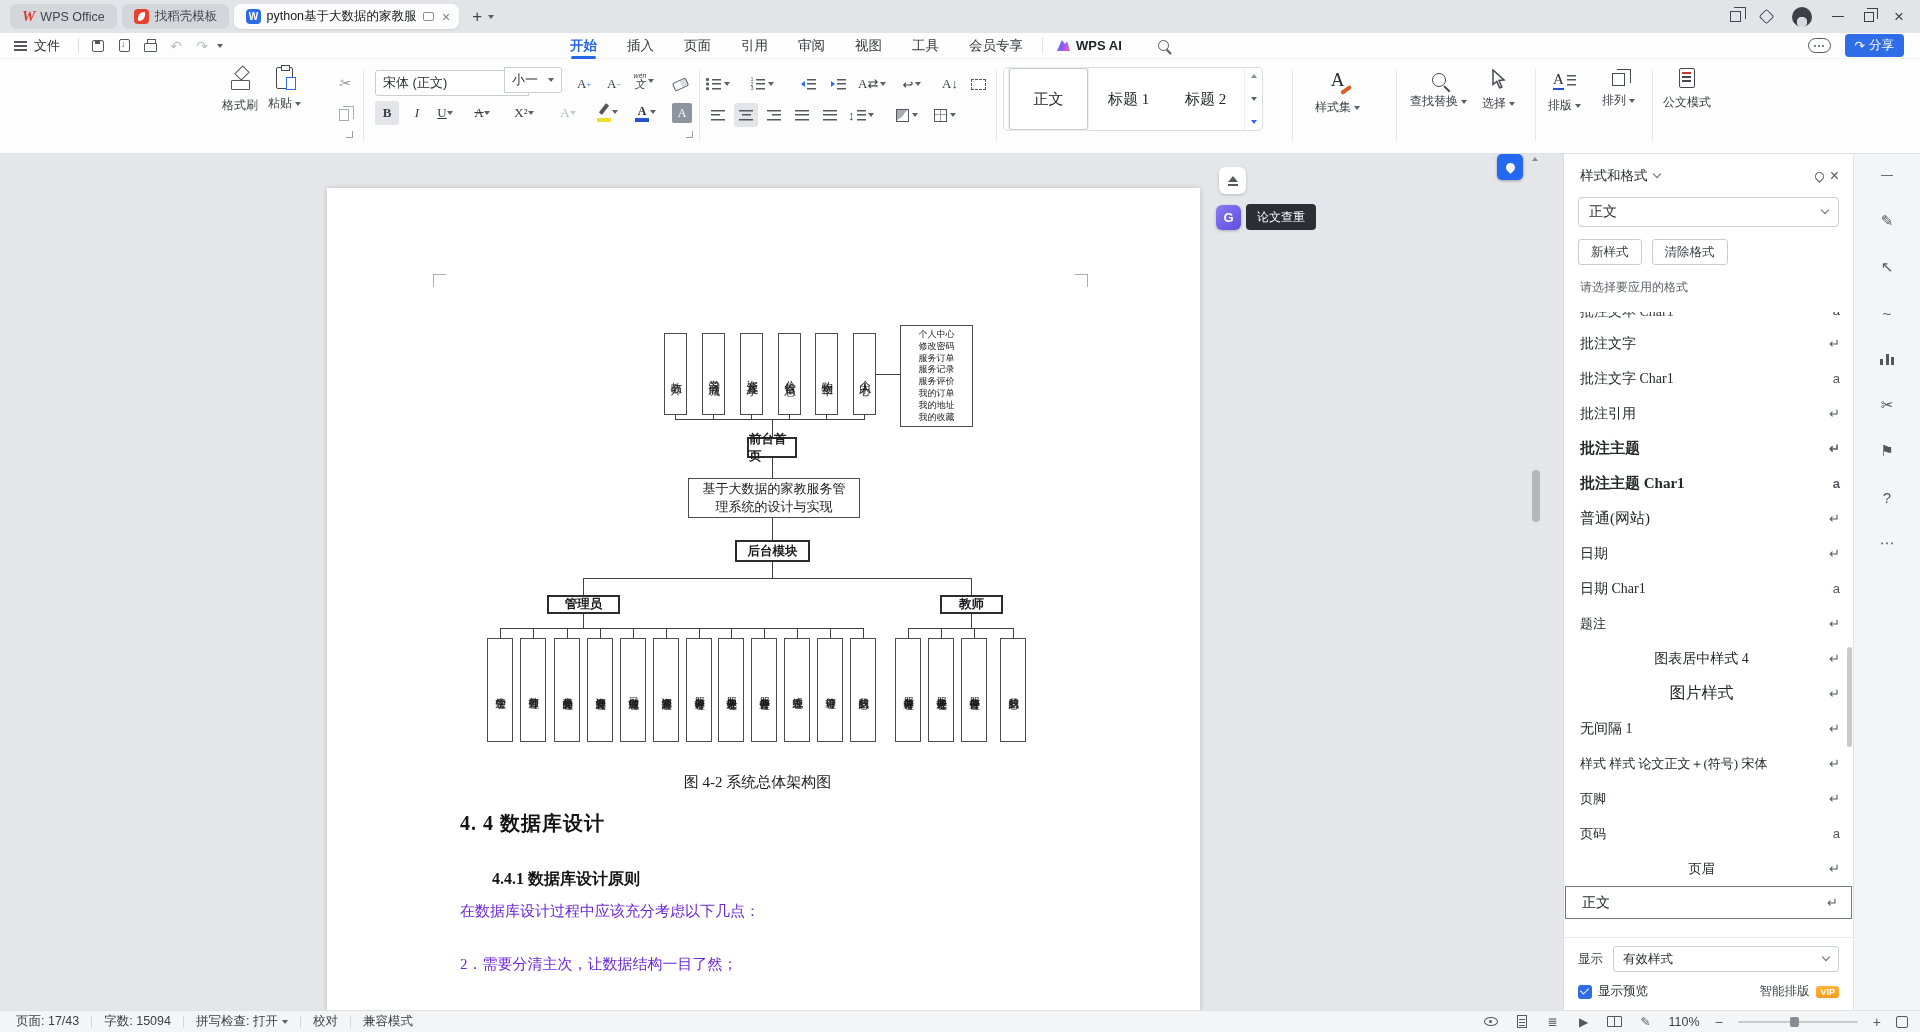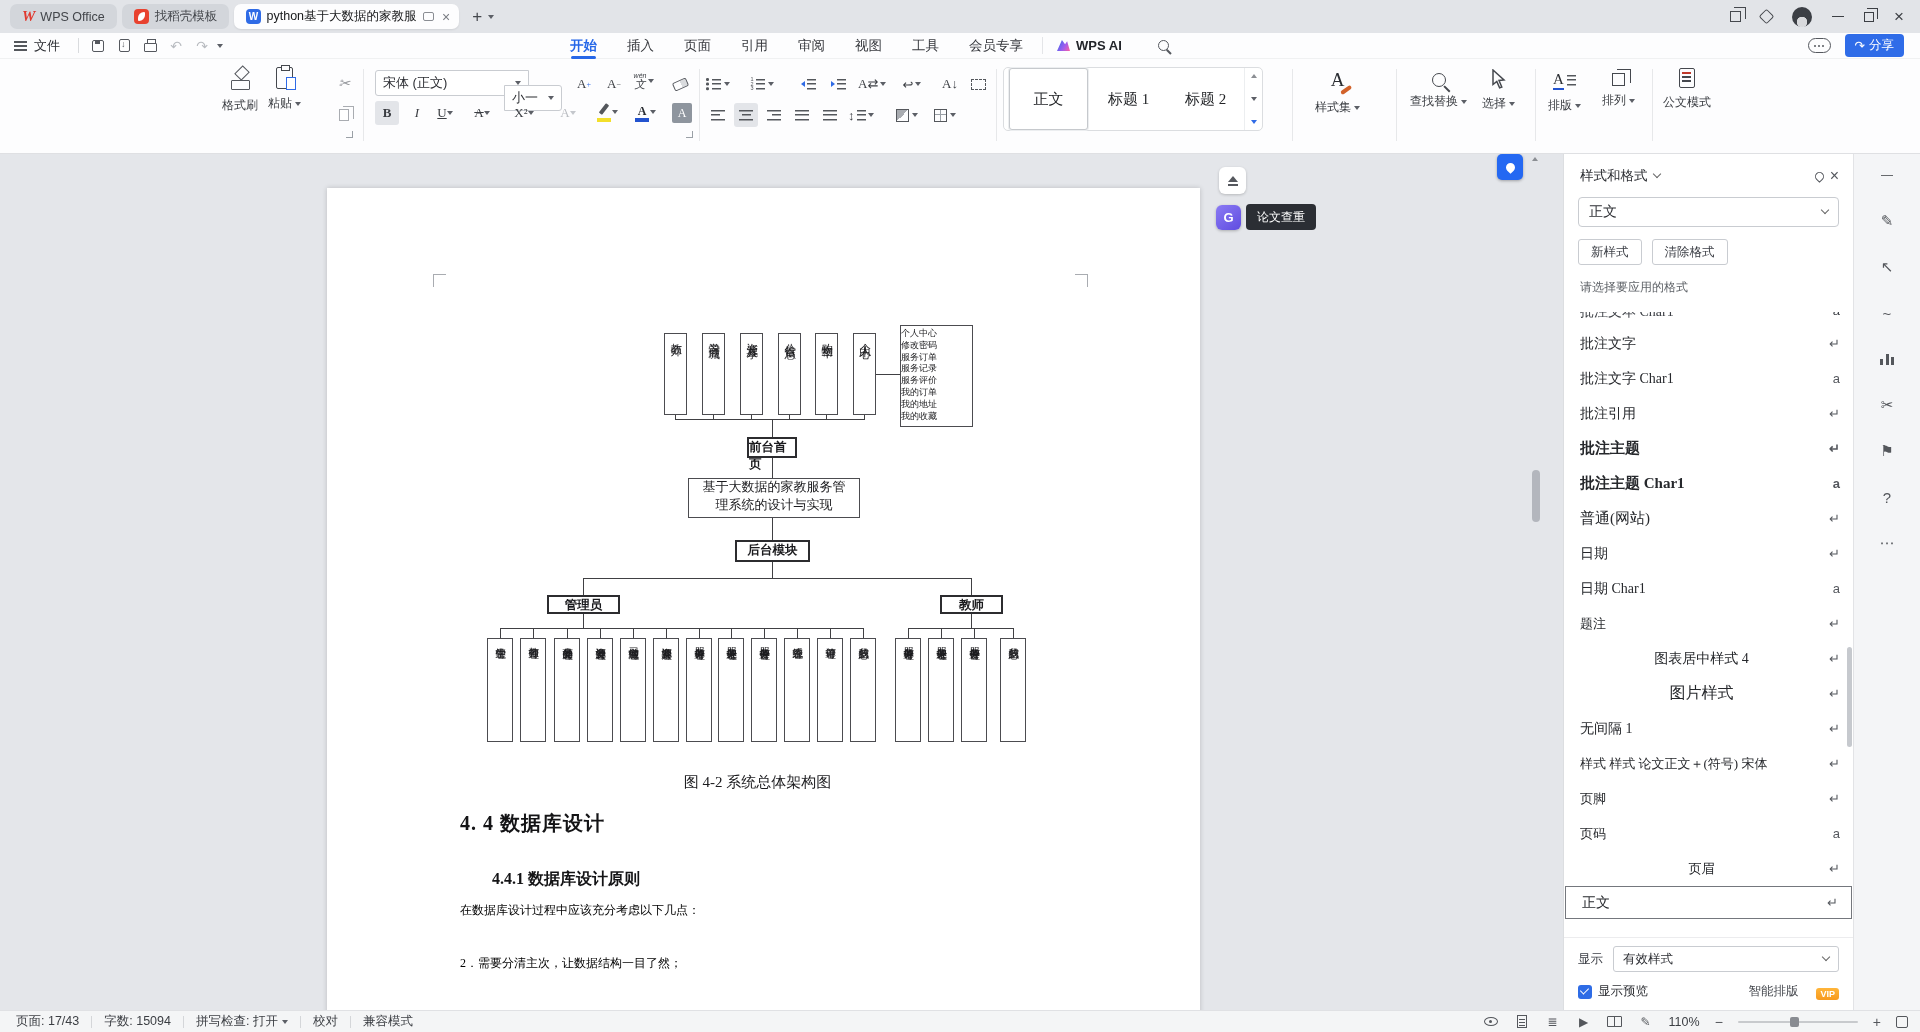--- a/index.html
+++ b/index.html
@@ -111,30 +111,30 @@
 .i-gov::before{content:"";position:absolute;left:2px;top:3px;width:9px;height:1.5px;background:#c0392b;box-shadow:0 4px 0 #45484e,0 8px 0 #45484e}
 
 .docarea{position:absolute;left:0;top:154px;width:1563px;height:856px;background:#e4e6ea;overflow:hidden}
 .page{position:absolute;left:327px;top:34px;width:873px;height:980px;background:#fff;box-shadow:0 0 5px rgba(0,0,0,.18)}
 .cmark{position:absolute;width:13px;height:13px}
 .cmark.l{border-left:1px solid #a9acb1;border-top:1px solid #a9acb1}
 .cmark.r{border-right:1px solid #a9acb1;border-top:1px solid #a9acb1}
 .diagram{position:absolute;left:153px;top:137px;width:555px;height:455px}
 .hl{position:absolute;background:#404043;height:1.4px}
 .vl{position:absolute;background:#404043;width:1.4px}
-.dbox{position:absolute;background:#fff;border:1.8px solid #4c4c50;display:flex;align-items:flex-start;justify-content:center;font-family:Liberation Mono, monospace;color:#1b1b1e}
+.dbox{position:absolute;background:#fff;border:1.8px solid #4c4c50;display:flex;align-items:center;justify-content:center;font-family:Liberation Serif, serif;color:#1b1b1e}
 .vtx span{writing-mode:vertical-rl;text-orientation:upright;font-size:11.5px;letter-spacing:1.5px;line-height:1}
 .vtx2 span{writing-mode:vertical-rl;text-orientation:upright;font-size:10.5px;letter-spacing:0.5px;line-height:1}
 .hub{font-weight:700;font-size:12.5px;border-color:#2c2c2f;border-width:2px}
 .detailbox{padding-top:3px;flex-direction:column;justify-content:flex-start;font-size:9px;line-height:11.8px;letter-spacing:0}
 .titlebox{font-size:13px;line-height:18px;text-align:center;padding:0 8px}
 .caption{position:absolute;left:153px;top:585px;width:555px;text-align:center;font-family:"Liberation Serif",serif;font-size:15px;color:#1b1b1e}
 .h2{position:absolute;left:133px;top:622px;font-family:"Liberation Serif",serif;font-weight:700;font-size:20px;color:#141416;letter-spacing:1px}
 .h3{position:absolute;left:165px;top:681px;font-family:"Liberation Serif",serif;font-weight:700;font-size:16px;color:#141416}
-.bodyline{position:absolute;left:133px;width:710px;font-family:"Liberation Serif",serif;font-size:12px;color:#000000;white-space:nowrap}
+.bodyline{position:absolute;left:133px;width:710px;font-family:"Liberation Serif",serif;font-size:15px;color:#6d28d9;white-space:nowrap}
 .floater{position:absolute;display:flex;align-items:center;gap:5px}
 .ejbtn{width:27px;height:27px;background:#fff;border-radius:6px;box-shadow:0 1px 3px rgba(0,0,0,.2);display:flex;flex-direction:column;align-items:center;justify-content:center;gap:2px}
 .ejbtn::before{content:"";width:0;height:0;border-left:5px solid transparent;border-right:5px solid transparent;border-bottom:6px solid #55585e}
 .ejbtn::after{content:"";width:10px;height:2px;background:#55585e}
 .gicon{width:25px;height:25px;border-radius:6px;background:linear-gradient(140deg,#8b7bf4,#5f4ce0);color:#fff;font:700 13px "Liberation Sans",sans-serif;display:flex;align-items:center;justify-content:center;box-shadow:0 1px 3px rgba(0,0,0,.25)}
 .gchip{height:26px;background:#2b2e34;color:#fff;font-size:12px;border-radius:4px;display:flex;align-items:center;padding:0 11px}
 .pinbtn{position:absolute;left:1497px;top:0;width:26px;height:26px;border-radius:5px;background:#2468f2;box-shadow:0 1px 3px rgba(0,0,0,.3);display:flex;align-items:center;justify-content:center}
 .pinbtn i{width:9px;height:9px;background:#fff;border-radius:50% 50% 50% 0;transform:rotate(-45deg)}
 .vscroll{position:absolute;left:1529px;top:0;width:14px;height:100%}
 .vthumb{position:absolute;left:3px;top:316px;width:8px;height:52px;border-radius:4px;background:#b3b6bd}
@@ -160,21 +160,21 @@
 .prow.sel{border:1px solid #74777d;height:33px;margin:0 1px}
 .pthumb{position:absolute;right:1px;top:335px;width:5px;height:100px;border-radius:3px;background:#c6c9ce}
 .pbottom{position:absolute;left:0;bottom:0;width:100%;padding:8px 14px 10px;border-top:1px solid #ececee}
 .prowdisp{display:flex;align-items:center;gap:10px}
 .dlabel{font-size:12.5px;color:#3b3e45}
 .dselect{flex:1;height:26px;border:1px solid #c9ccd1;border-radius:3px;display:flex;align-items:center;justify-content:space-between;padding:0 9px;font-size:12.5px;color:#2c2e33}
 .prowprev{display:flex;align-items:center;margin-top:11px}
 .cbox{width:14px;height:14px;border-radius:3px;background:#2e6ce6;position:relative;margin-right:6px}
 .cbox::after{content:"";position:absolute;left:4px;top:1.5px;width:4px;height:7px;border-right:1.8px solid #fff;border-bottom:1.8px solid #fff;transform:rotate(45deg)}
 .prevlbl{font-size:12.5px;color:#2c2e33}
-.smart{margin-left:auto;display:flex;align-items:flex-end;gap:18px;font-size:12.5px;color:#45484e}
+.smart{margin-left:auto;display:flex;align-items:center;gap:7px;font-size:12.5px;color:#45484e}
 .vip{background:linear-gradient(#ffb53a,#f79a1d);color:#fff;font-size:9px;font-weight:700;border-radius:3px;padding:1px 4px}
 
 .rstrip{position:absolute;left:1853px;top:154px;width:67px;height:856px;background:#f4f5f7;border-left:1px solid #e2e3e6;display:flex;flex-direction:column;align-items:center;padding-top:10px;gap:24px}
 .sicon{width:22px;height:22px;display:flex;align-items:center;justify-content:center;color:#54575c;font-size:15px}
 .i-bars3{width:14px;height:11px;background:linear-gradient(#54575c 0 0) 0 100%/3px 6px no-repeat,linear-gradient(#54575c 0 0) 5.5px 100%/3px 11px no-repeat,linear-gradient(#54575c 0 0) 11px 100%/3px 8px no-repeat}
 
 .statusbar{position:absolute;left:0;top:1010px;width:1920px;height:22px;background:#f4f5f6;border-top:1px solid #e0e1e4;display:flex;align-items:center;font-size:12.5px;color:#3b3e43;padding:0 12px 0 16px}
 .ssep{width:1px;height:12px;background:#d4d6d9;margin:0 12px}
 .sitem{display:flex;align-items:center;gap:4px;white-space:nowrap}
 .sright{margin-left:auto;display:flex;align-items:center;gap:15px}
@@ -278,21 +278,21 @@
   <span class="rb" style="left:332px;top:44px">
       <i class="i-copy"></i>
     </span>
   <span class="launch" style="left:346px;top:72px"></span>
   <div class="rsep" style="left:363px"></div>
 
   <div class="selbox" style="left:375px;top:11px;width:154px;border-radius:3px 0 0 3px">
     <span>宋体 (正文)</span>
       <i class="tri-d"></i>
   </div>
-  <div class="selbox" style="left:504px;top:26px;width:58px;border-radius:0 3px 3px 0">
+  <div class="selbox" style="left:504px;top:8px;width:58px;border-radius:0 3px 3px 0">
     <span>小一</span>
       <i class="tri-d"></i>
   </div>
   <span class="rb serif" style="left:572px;top:13px">A<sup style="font-size:8px;color:#2f6be6">+</sup></span>
   <span class="rb serif" style="left:602px;top:13px">A<sup style="font-size:8px">−</sup></span>
   <span class="rb" style="left:632px;top:10px">
       <i class="i-pinyin">
         <b>wén</b>
         <span>文</span>
       </i>

